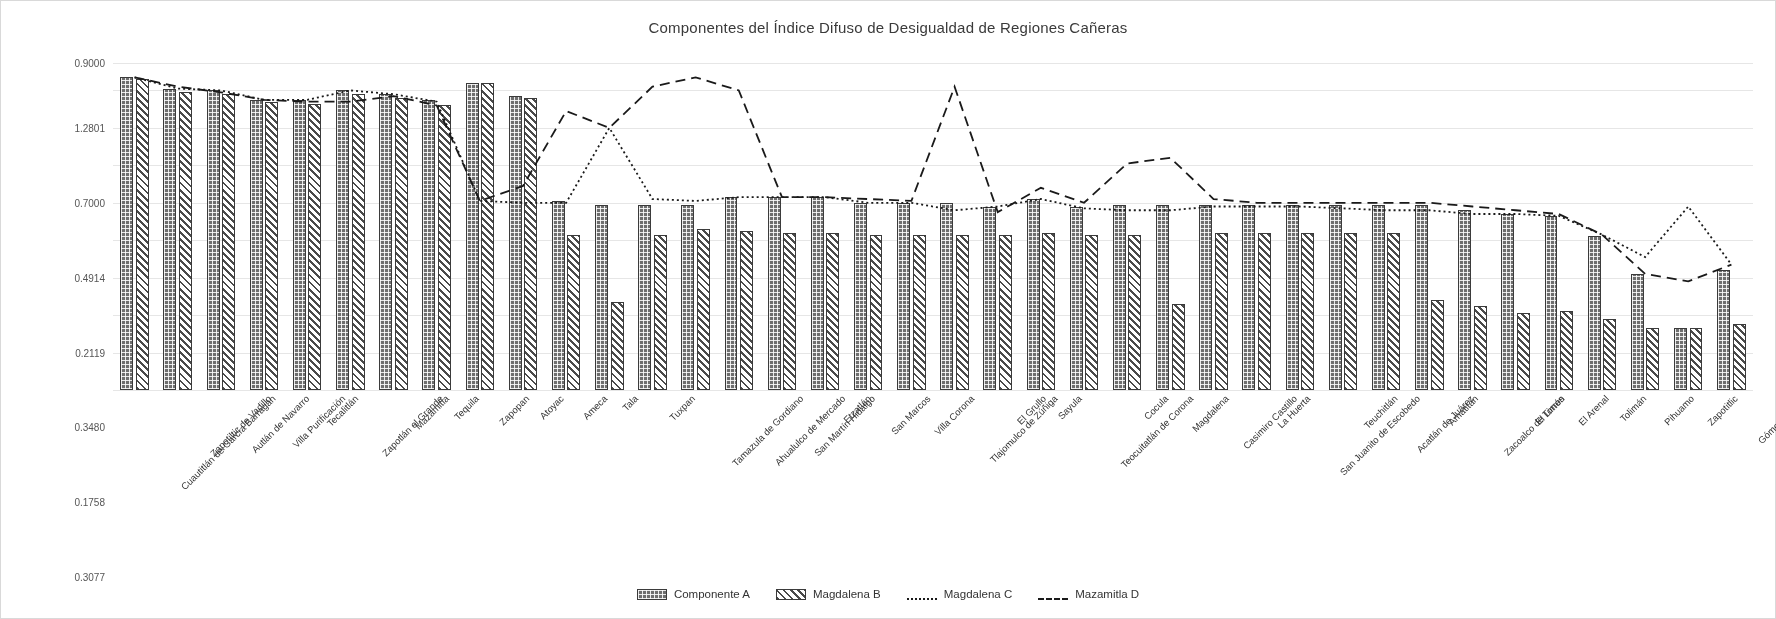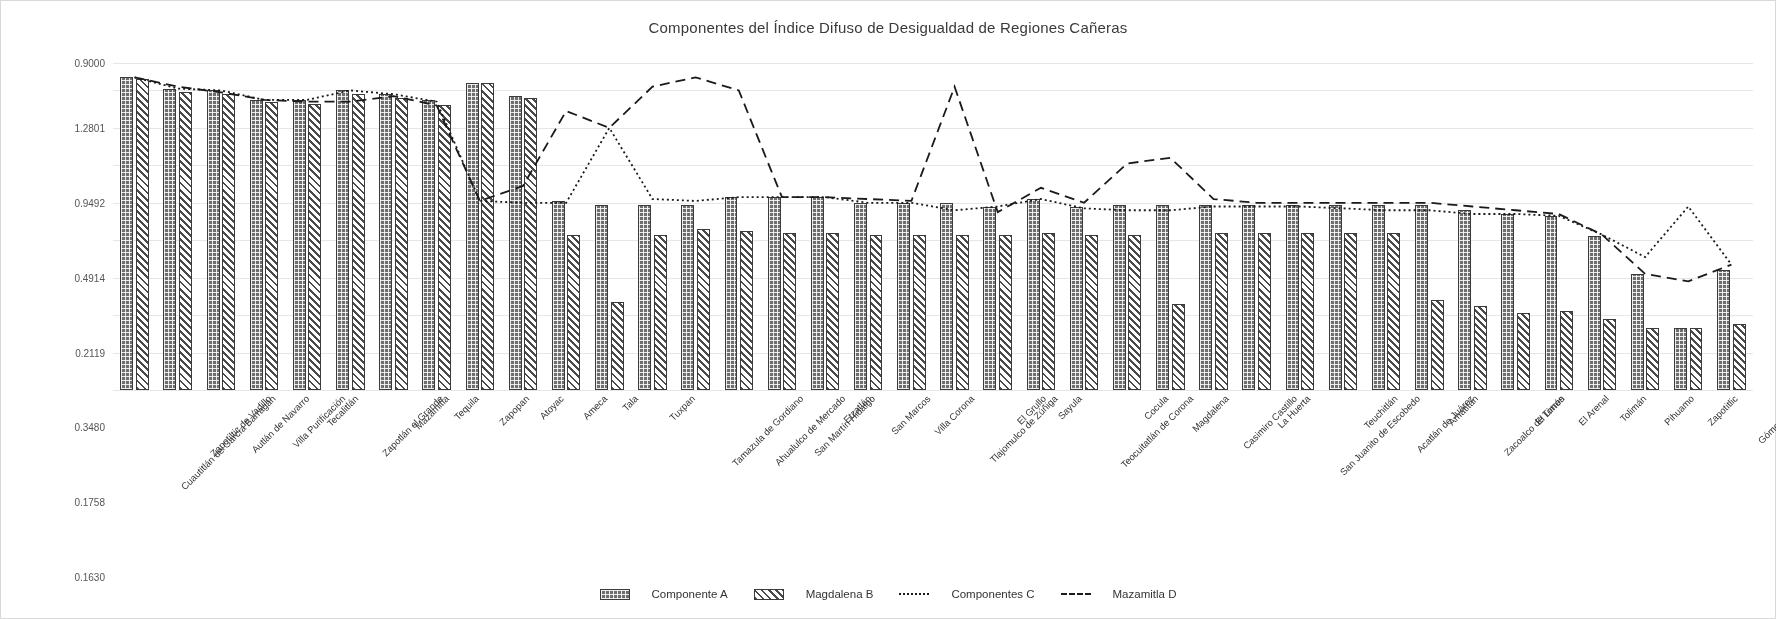--- a/index.html
+++ b/index.html
@@ -110,22 +110,22 @@
     width: 100%;
     display: flex;
     justify-content: center;
     align-items: center;
     gap: 26px;
     font-size: 11.5px;
     color: #333;
   }
   .legend-item {
     display: flex;
-    align-items: center;
-    gap: 22px;
+    align-items: flex-end;
+    gap: 7px;
   }
   .swatch {
     width: 30px;
     height: 11px;
     display: inline-block;
     box-sizing: border-box;
   }
   .swatch.a {
     border: 1px solid #3b3b3b;
     background-color: #6e6e6e;
@@ -152,36 +152,36 @@
 
 <div id="chart-frame">
 
   <div id="chart-title">Componentes del Índice Difuso de Desigualdad de Regiones Cañeras</div>
 
   <div id="plot">
     <div id="gridlines">
         <div class="gridline" style="top: 337px;"></div>
         <div class="gridline" style="top: 299.556px;"></div>
         <div class="gridline" style="top: 262.111px;">
-          <div class="ytick" style="top: 262.111px;">0.1630</div>
+          <div class="ytick" style="top: 262.111px;">0.3077</div>
         </div>
         <div class="gridline" style="top: 224.667px;">
           <div class="ytick" style="top: 224.667px;">0.1758</div>
         </div>
         <div class="gridline" style="top: 187.222px;">
           <div class="ytick" style="top: 187.222px;">0.3480</div>
         </div>
         <div class="gridline" style="top: 149.778px;">
           <div class="ytick" style="top: 149.778px;">0.2119</div>
         </div>
         <div class="gridline" style="top: 112.333px;">
           <div class="ytick" style="top: 112.333px;">0.4914</div>
         </div>
         <div class="gridline" style="top: 74.8889px;">
-          <div class="ytick" style="top: 74.8889px;">0.9492</div>
+          <div class="ytick" style="top: 74.8889px;">0.7000</div>
         </div>
         <div class="gridline" style="top: 37.4444px;">
           <div class="ytick" style="top: 37.4444px;">1.2801</div>
         </div>
         <div class="gridline" style="top: 0px; margin-top: 10px;">
           <div class="ytick" style="top: 0px;">0.9000</div>
         </div>
       </div>
     <div class="bars" id="bars">
         <div class="group" style="left: 0px; width: 43.1579px;">
@@ -388,21 +388,21 @@
     <div class="legend-item">
       <span class="swatch a"></span>
       <span>Componente A</span>
     </div>
     <div class="legend-item">
       <span class="swatch b"></span>
       <span>Magdalena B</span>
     </div>
     <div class="legend-item">
       <span class="swatch line c"></span>
-      <span>Componentes C</span>
+      <span>Magdalena C</span>
     </div>
     <div class="legend-item">
       <span class="swatch line d"></span>
       <span>Mazamitla D</span>
     </div>
   </div>
 
 </div>
 
 </body></html>

